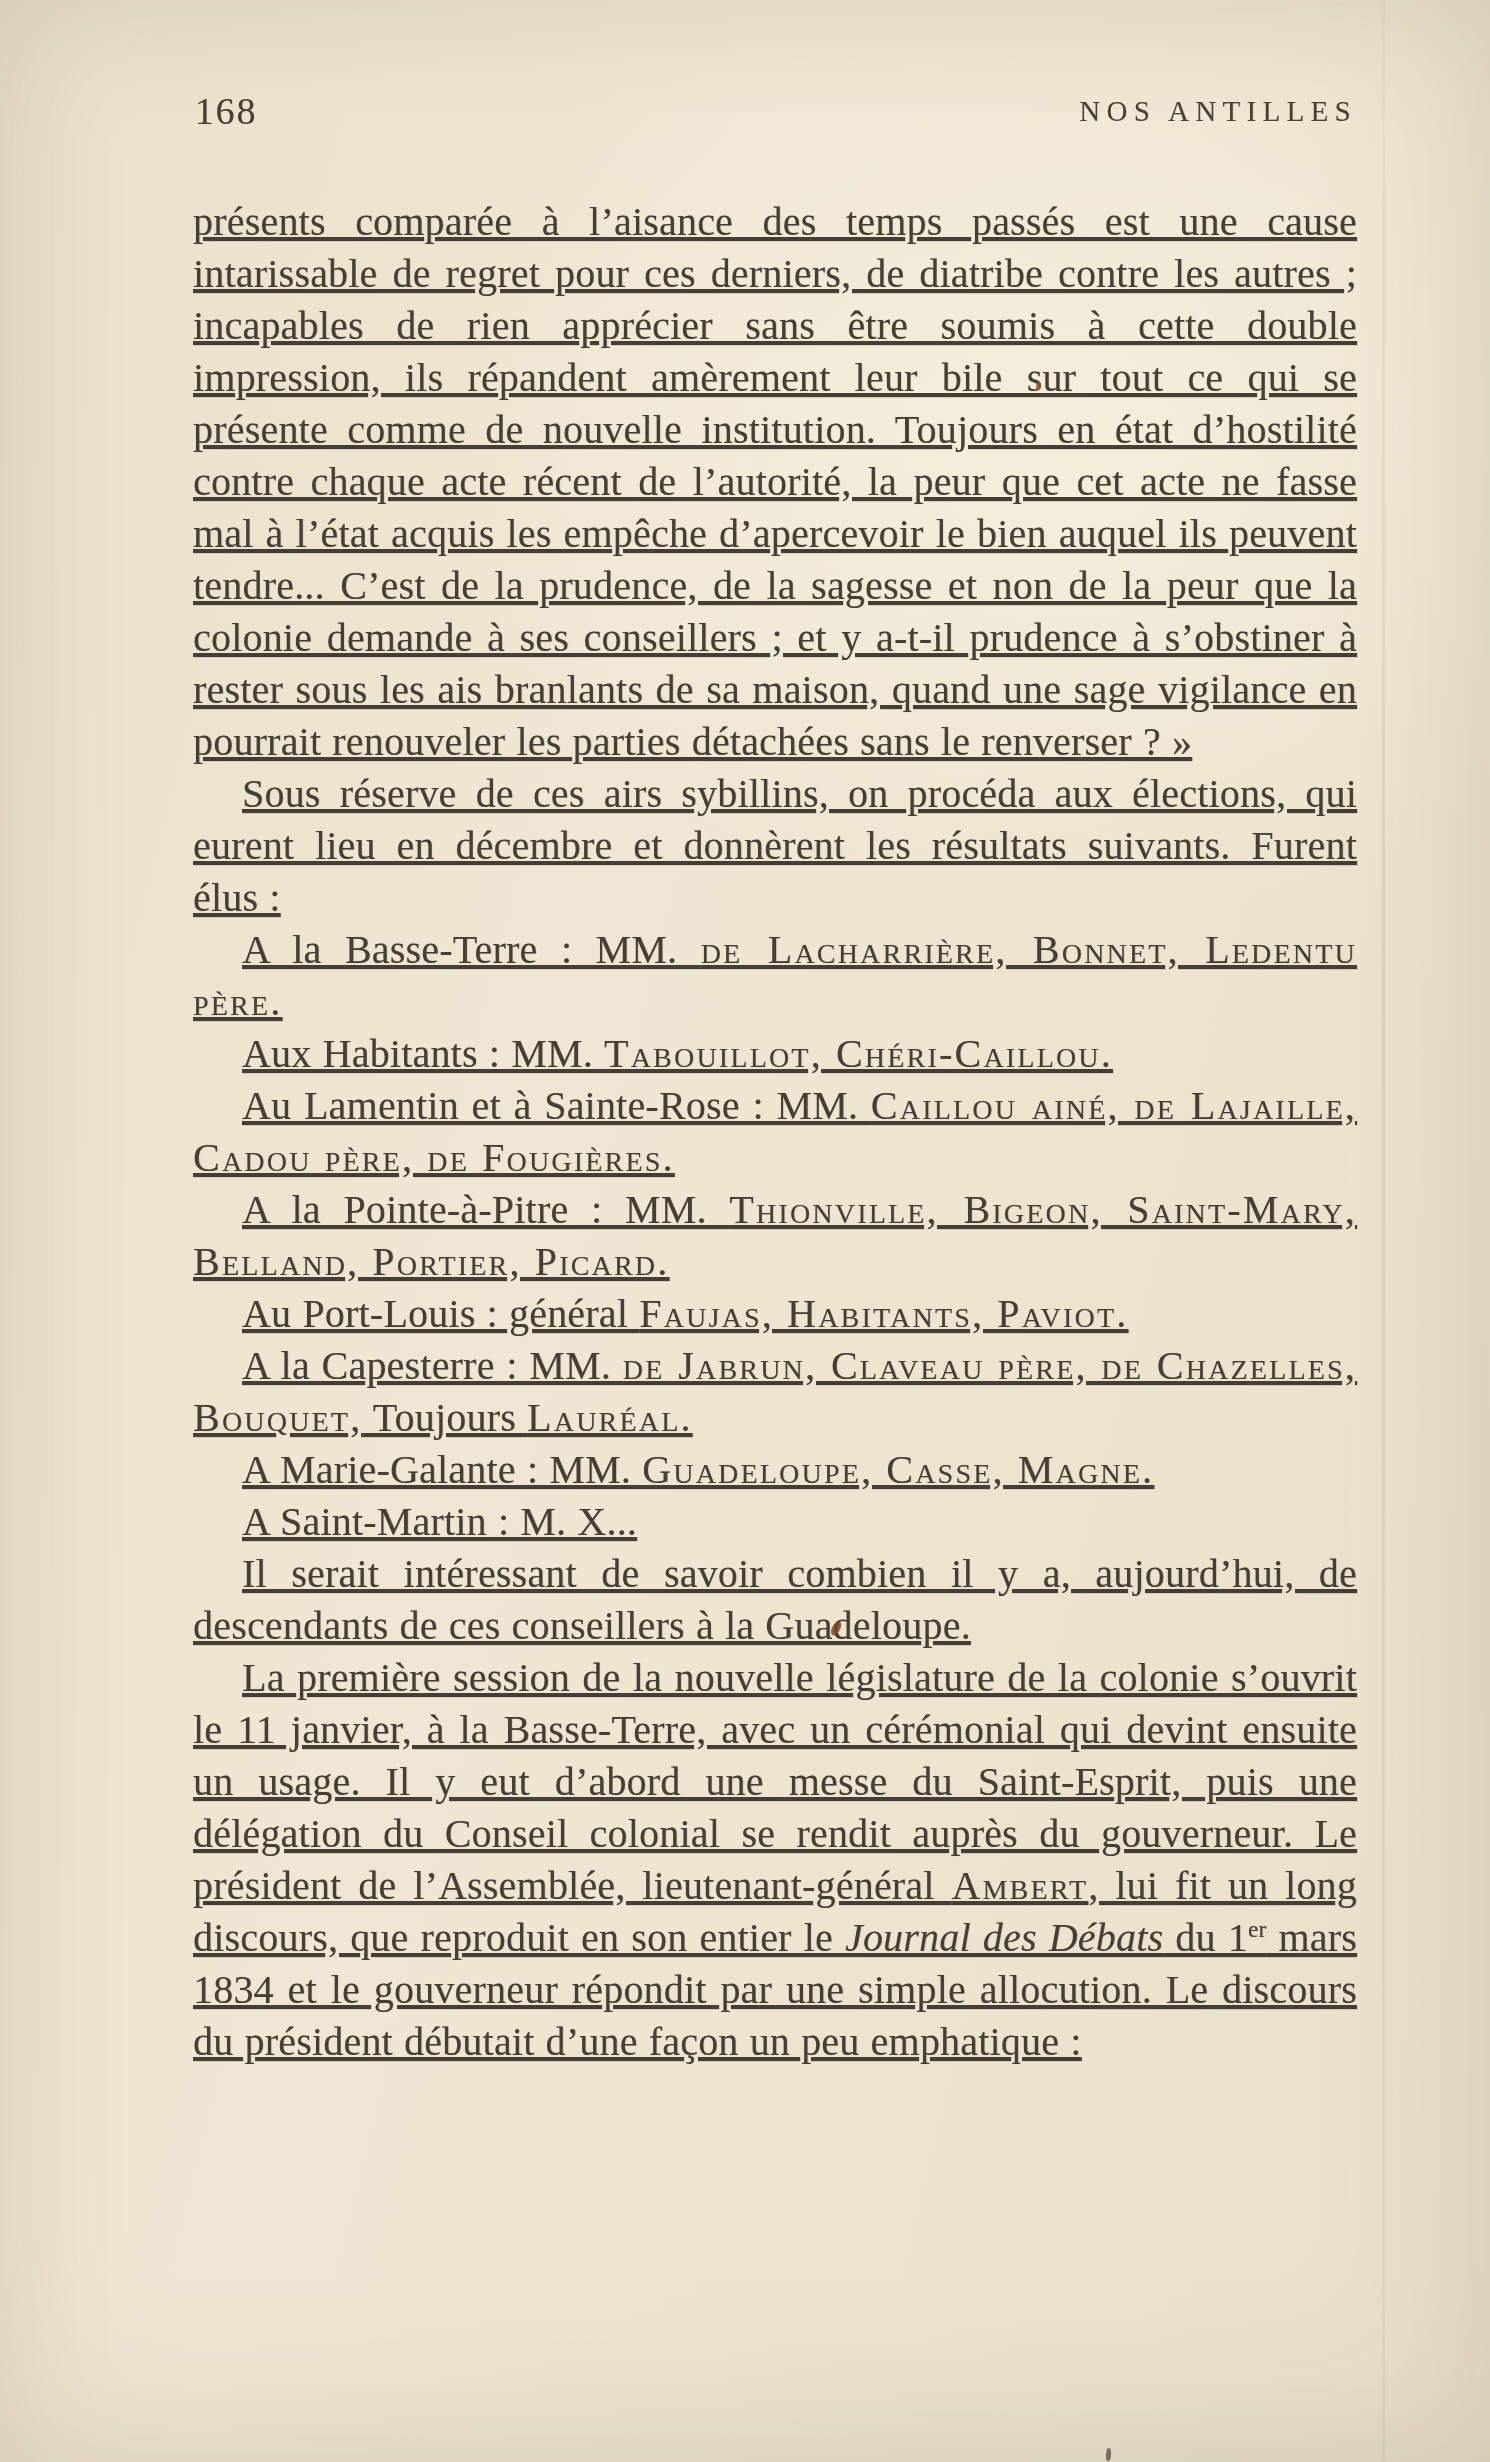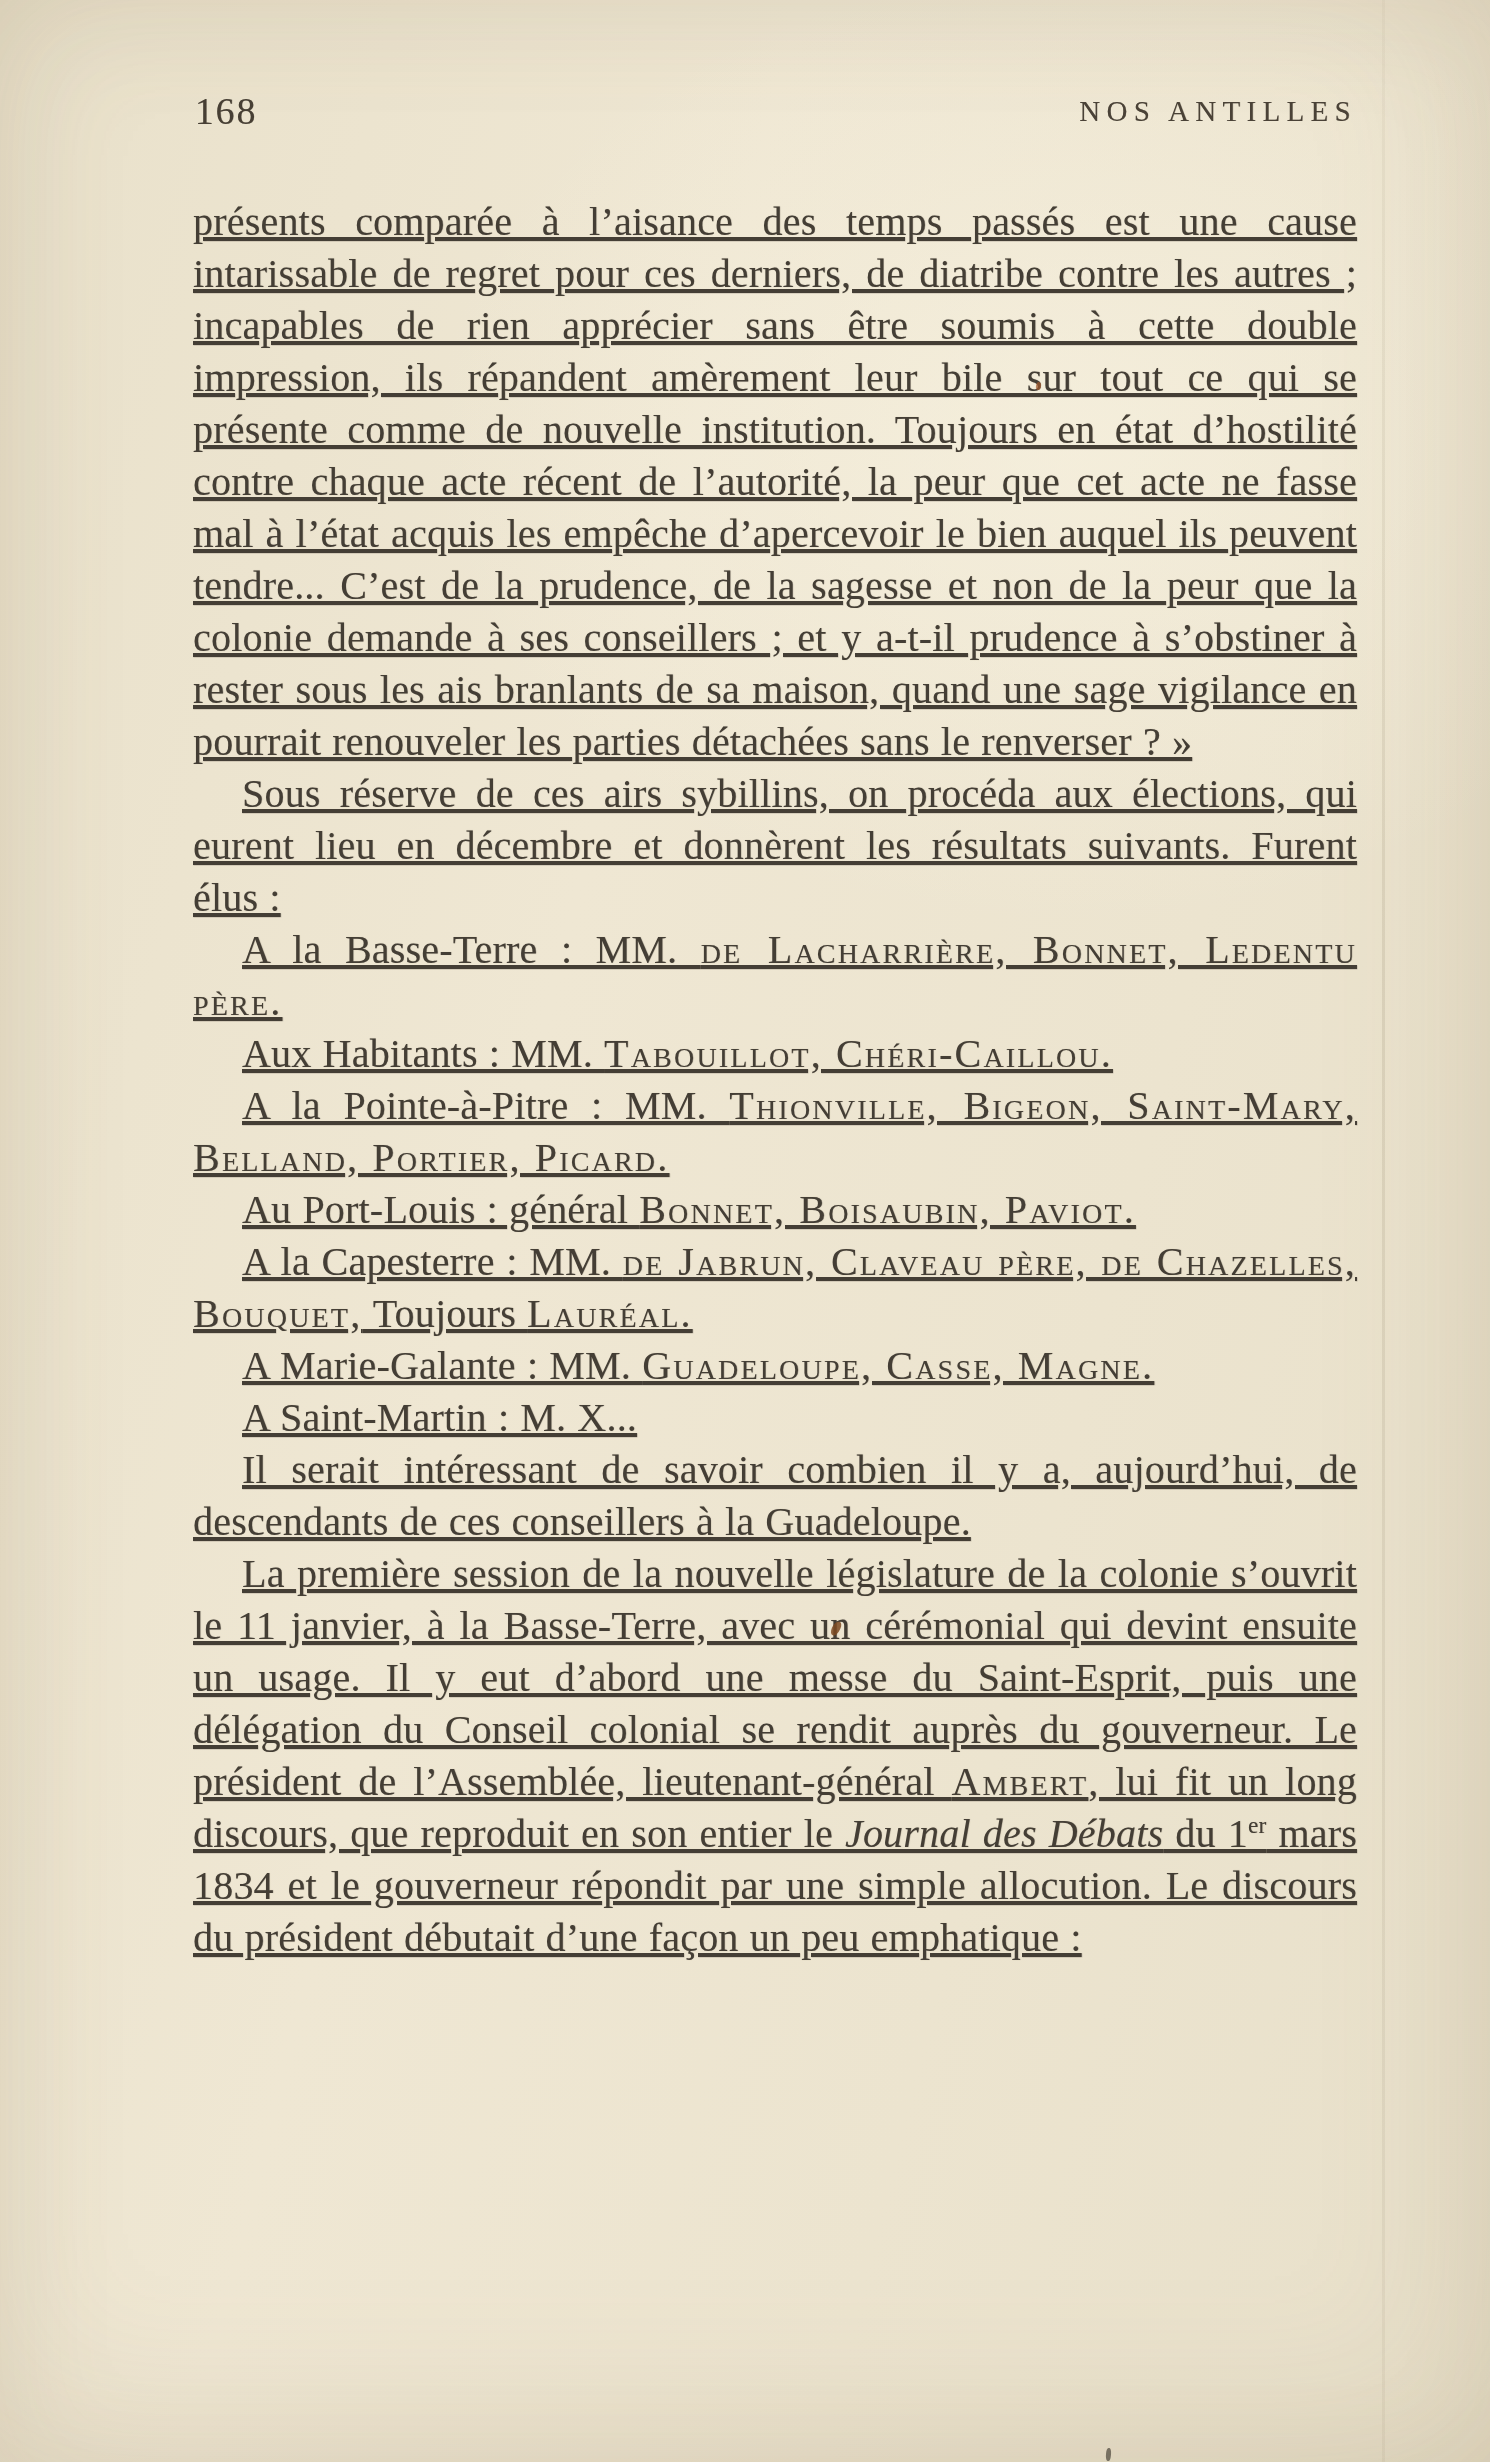--- a/index.html
+++ b/index.html
@@ -118,22 +118,23 @@
   <div class="content">
     <div class="page-header">
       <span class="page-number">168</span>
       <span class="running-title">NOS ANTILLES</span>
     </div>
     <div class="text-body">
         <p class=""><span>présents comparée à l’aisance des temps passés est une cause intarissable de regret pour ces derniers, de diatribe contre les autres&nbsp;; incapables de rien apprécier sans être soumis à cette double impression, ils répandent amèrement leur bile sur tout ce qui se présente comme de nouvelle institution. Toujours en état d’hostilité contre chaque acte récent de l’autorité, la peur que cet acte ne fasse mal à l’état acquis les empêche d’apercevoir le bien auquel ils peuvent tendre... C’est de la prudence, de la sagesse et non de la peur que la colonie demande à ses conseillers&nbsp;; et y a-t-il prudence à s’obstiner à rester sous les ais branlants de sa maison, quand une sage vigilance en pourrait renouveler les parties détachées sans le renverser&nbsp;?&nbsp;»</span></p>
         <p class="indent"><span>Sous réserve de ces airs sybillins, on procéda aux élections, qui eurent lieu en décembre et donnèrent les résultats suivants. Furent élus&nbsp;:</span></p>
         <p class="indent"><span>A la Basse-Terre&nbsp;: MM. </span><span class="sc">de Lacharrière, Bonnet, Ledentu père.</span></p>
         <p class="indent"><span>Aux Habitants&nbsp;: MM. </span><span class="sc">Tabouillot, Chéri-Caillou.</span></p>
+        <p class="indent"><span>Au Lamentin et à Sainte-Rose&nbsp;: MM. </span><span class="sc">Caillou ainé, de Lajaille, Cadou père, de Fougières.</span></p>
         <p class="indent"><span>A la Pointe-à-Pitre&nbsp;: MM. </span><span class="sc">Thionville, Bigeon, Saint-Mary, Belland, Portier, Picard.</span></p>
-        <p class="indent"><span>Au Port-Louis&nbsp;: général </span><span class="sc">Bonnet, Boisaubin, Paviot.</span></p>
+        <p class="indent"><span>Au Port-Louis&nbsp;: général </span><span class="sc">Faujas, Habitants, Paviot.</span></p>
         <p class="indent"><span>A la Capesterre&nbsp;: MM. </span><span class="sc">de Jabrun, Claveau père, de Chazelles, Bouquet,</span><span> Toujours </span><span class="sc">Lauréal.</span></p>
         <p class="indent"><span>A Marie-Galante&nbsp;: MM. </span><span class="sc">Guadeloupe, Casse, Magne.</span></p>
         <p class="indent"><span>A Saint-Martin&nbsp;: M. X...</span></p>
         <p class="indent"><span>Il serait intéressant de savoir combien il y a, aujourd’hui, de descendants de ces conseillers à la Guadeloupe.</span></p>
         <p class="indent"><span>La première session de la nouvelle législature de la colonie s’ouvrit le 11 janvier, à la Basse-Terre, avec un cérémonial qui devint ensuite un usage. Il y eut d’abord une messe du Saint-Esprit, puis une délégation du Conseil colonial se rendit auprès du gouverneur. Le président de l’Assemblée, lieutenant-général </span><span class="sc">Ambert</span><span>, lui fit un long discours, que reproduit en son entier le </span><span class="it">Journal des Débats</span><span> du 1</span><span class="sup">er</span><span> mars 1834 et le gouverneur répondit par une simple allocution. Le discours du président débutait d’une façon un peu emphatique&nbsp;:</span></p>
       </div>
   </div>
   <div class="crease"></div>
   <div class="speck-a"></div>
   <div class="speck-b"></div>

